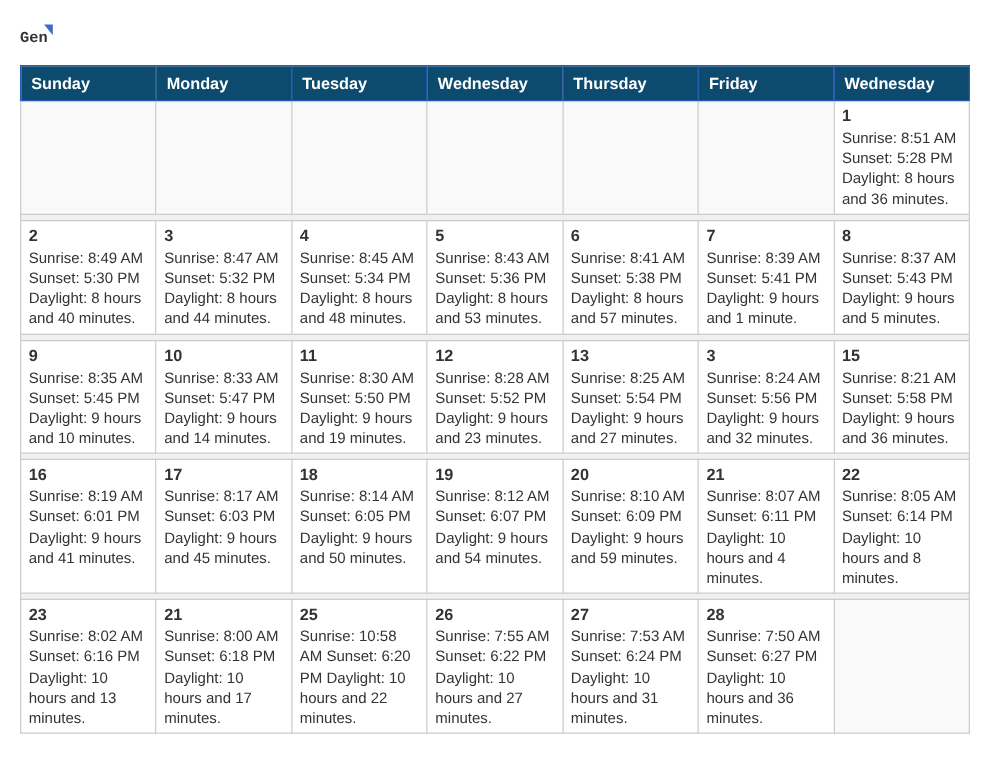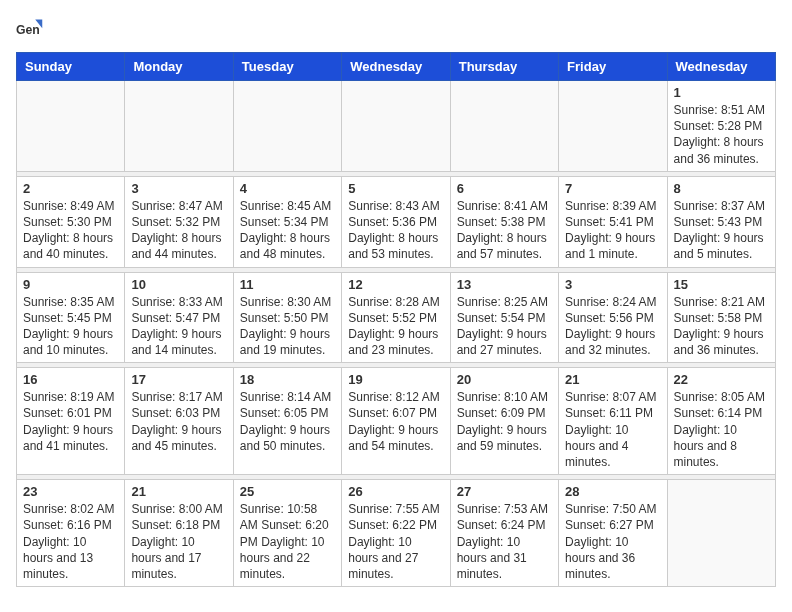--- a/index.html
+++ b/index.html
@@ -8,20 +8,21 @@
       background: #fff;
       width: 792px;
       min-height: 612px;
       padding: 16px;
     }
     .header-area {
       display: flex;
       justify-content: space-between;
       align-items: flex-start;
       margin-bottom: 8px;
+      font-family: Liberation Mono, monospace;
     }
     .logo {
       display: flex;
       align-items: center;
       gap: 4px;
     }
     .logo-text-general {
       font-size: 18px;
       font-weight: bold;
       color: #333;
@@ -46,21 +47,21 @@
     .location-title {
       font-size: 16px;
       color: #555;
     }
     .calendar {
       width: 100%;
       border-collapse: collapse;
       border: 1px solid #ccc;
     }
     .calendar th {
-      background-color: #1d4ed8;
+      background-color: #0c4a6e;
       color: #fff;
       font-size: 13px;
       font-weight: bold;
       padding: 6px 8px;
       text-align: left;
       border: 1px solid #2a5ab8;
     }
     .calendar td {
       border: 1px solid #ccc;
       vertical-align: top;

